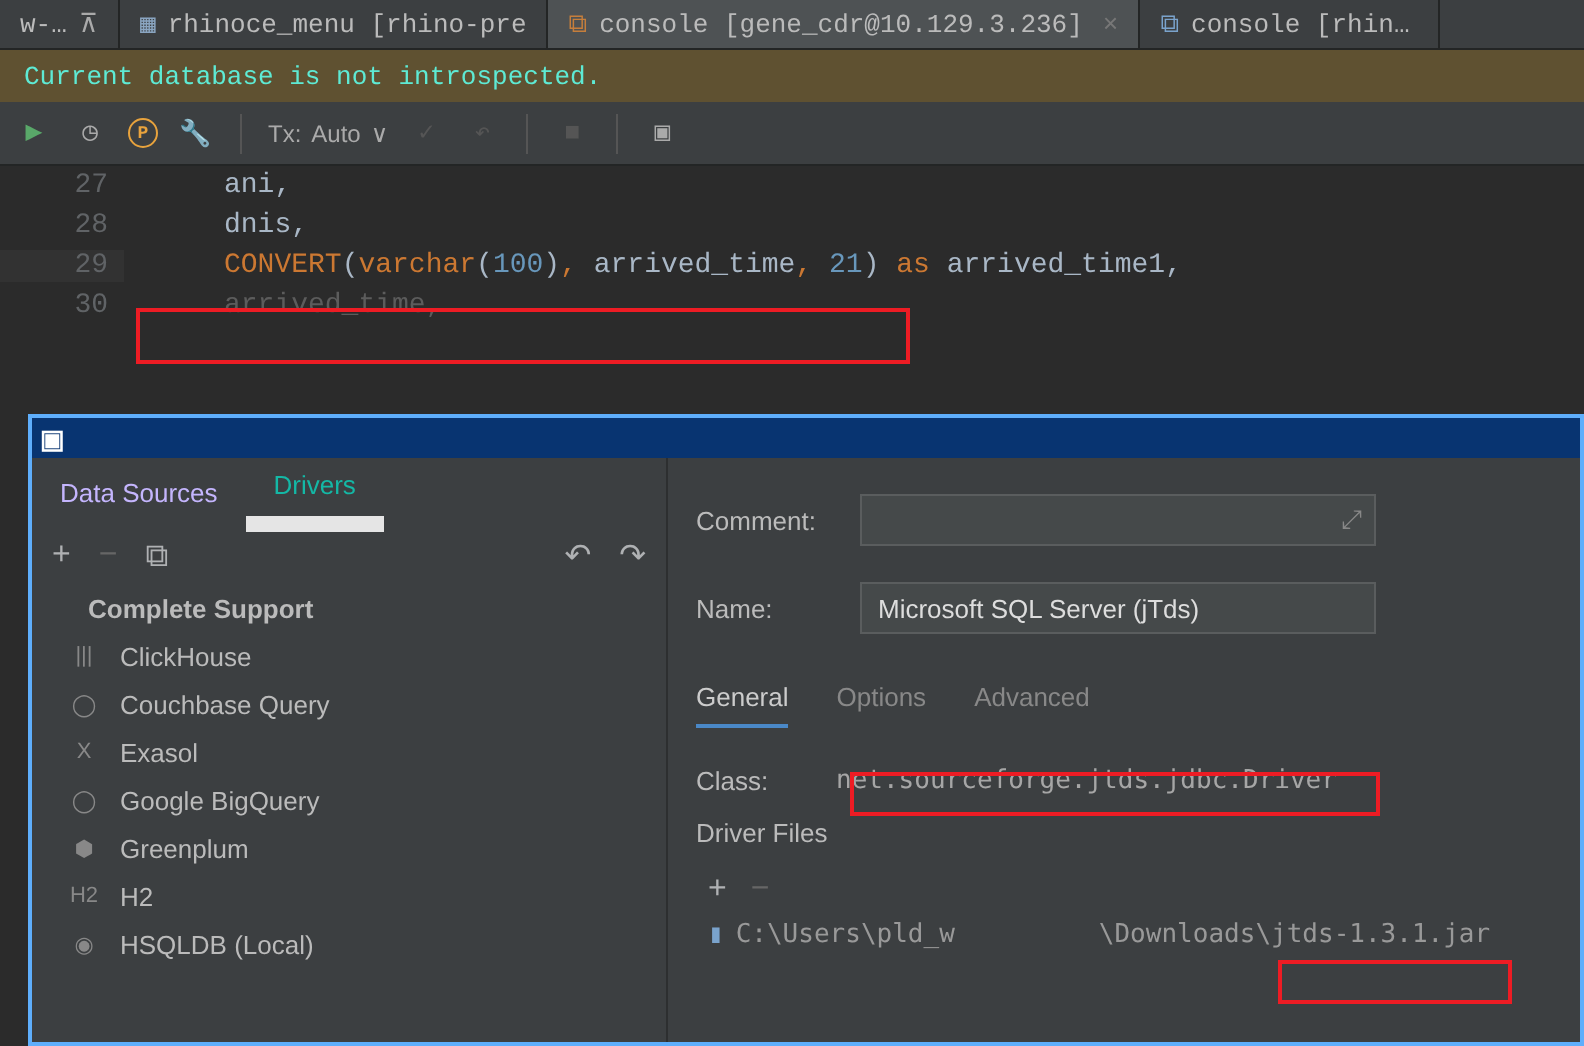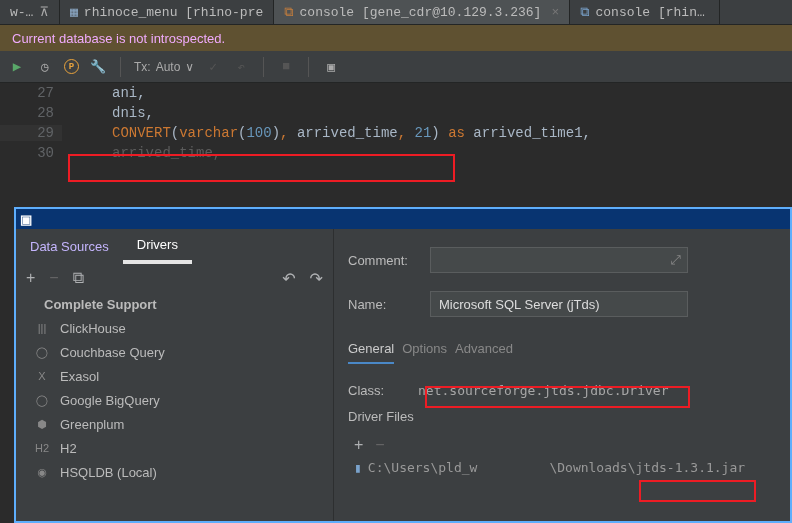--- a/index.html
+++ b/index.html
@@ -3,21 +3,21 @@
 <meta charset="utf-8">
 <style>
 *{margin:0;padding:0;box-sizing:border-box}
 body{font-family:"Consolas","Courier New",monospace;font-size:13px;background:#2b2b2b;color:#a9b7c6;width:792px;height:523px;overflow:hidden;position:relative}
 .tabs{display:flex;background:#3c3f41;border-bottom:1px solid #232525;height:25px;align-items:center}
 .tab{display:flex;align-items:center;padding:0 10px;height:100%;color:#bbb;gap:6px;border-right:1px solid #232525}
 .tab-text{white-space:nowrap;overflow:hidden;text-overflow:ellipsis}
 .tab.active{background:#4e5254}
 .tab .close{color:#777;margin-left:4px}
 .tab .pin{color:#aaa}
-.warning{background:#5f5131;color:#f0abfc;padding:4px 12px;height:26px;display:flex;align-items:center;font-family:Liberation Sans, sans-serif}
+.warning{background:#5f5131;color:#5eead4;padding:4px 12px;height:26px;display:flex;align-items:center;font-family:Liberation Mono, monospace}
 .toolbar{background:#3c3f41;border-bottom:1px solid #232525;height:32px;display:flex;align-items:center;padding:0 8px;gap:10px}
 .tool-btn{color:#aaa;display:flex;align-items:center;cursor:pointer;width:18px;height:18px;justify-content:center}
 .tx-dropdown{display:flex;align-items:center;gap:5px;color:#aaa;font-family:sans-serif;font-size:12px}
 .sep{width:1px;height:20px;background:#555;margin:0 3px}
 .editor{font-family:Liberation Mono, monospace;font-size:14px}
 .line{display:flex;height:20px;align-items:center}
 .gutter{width:62px;text-align:right;padding-right:8px;color:#606366;position:relative}
 .gutter-current{background:#323232}
 .code{padding-left:50px}
 .kw{color:#cc7832}
@@ -26,34 +26,34 @@
 .as{color:#cc7832}
 .paren{color:#a9b7c6}
 .comma{color:#cc7832}
 .red-box{border:2px solid #ed1c24;position:absolute;pointer-events:none}
 .dialog{position:absolute;left:14px;top:207px;width:778px;height:316px;background:#3c3f41;border:2px solid #5eaefc}
 .titlebar{background:#083471;height:20px;display:flex;align-items:center;padding:0 4px;color:#fff;font-size:13px;font-family:"Tahoma",sans-serif;font-weight:bold;gap:4px}
 .dialog-body{display:flex;height:calc(100% - 20px)}
 .left-panel{width:318px;border-right:1px solid #2d2f30;display:flex;flex-direction:column}
 .dtabs{display:flex;background:#3c3f41;height:34px;align-items:center;font-family:sans-serif;font-size:13px}
 .dtab{padding:8px 14px;color:#c4b5fd}
-.dtab.active{color:#ffffff;border-bottom:4px solid #e5e5e5}
+.dtab.active{color:#14b8a6;border-bottom:8px solid #e5e5e5}
 .panel-toolbar{display:flex;align-items:center;height:30px;padding:0 10px;gap:14px;color:#afb1b3;font-family:sans-serif;font-size:16px}
 .spacer{flex:1}
 .section-header{padding:4px 28px;color:#bbb;font-family:sans-serif;font-size:13px;font-weight:bold}
 .driver-list{overflow:auto;flex:1}
 .driver-item{display:flex;align-items:center;height:24px;padding:0 18px;gap:10px;color:#bbb;font-family:sans-serif;font-size:13px}
 .driver-icon{width:16px;height:16px;display:inline-flex;align-items:center;justify-content:center;color:#888;font-size:11px}
 .right-panel{flex:1;padding:18px 14px;font-family:sans-serif;font-size:13px}
 .row{display:flex;align-items:center;margin-bottom:18px}
 .label{width:82px;color:#bbb}
 .input{background:#45494a;border:1px solid #5a5d5e;color:#ddd;padding:4px 8px;height:26px;font-family:sans-serif;font-size:13px}
 .input.wide{width:258px}
 .comment-box{display:flex;align-items:center;background:#45494a;border:1px solid #5a5d5e;width:258px;height:26px;justify-content:flex-end;padding-right:6px;color:#888}
-.rtabs{display:flex;gap:8px;margin:8px 0 16px;font-size:13px}
+.rtabs{display:flex;gap:24px;margin:8px 0 16px;font-size:13px}
 .rtab{padding:6px 0;color:#888}
 .rtab.active{color:#ccc;border-bottom:2px solid #4a88c7}
 .class-row{display:flex;align-items:center;margin-bottom:8px}
 .class-value{color:#a6a6a6;font-family:monospace;padding:3px 6px}
 .section-label{color:#bbb;margin-bottom:10px}
 .files-box{background:#3c3f41}
 .files-toolbar{display:flex;align-items:center;gap:12px;padding:2px 6px;color:#afb1b3;font-size:16px;font-family:sans-serif}
 .file-line{display:flex;align-items:center;padding:4px 6px;color:#999;font-family:monospace;font-size:13px}
 .play-icon{color:#59a869;font-size:14px}
 </style>

